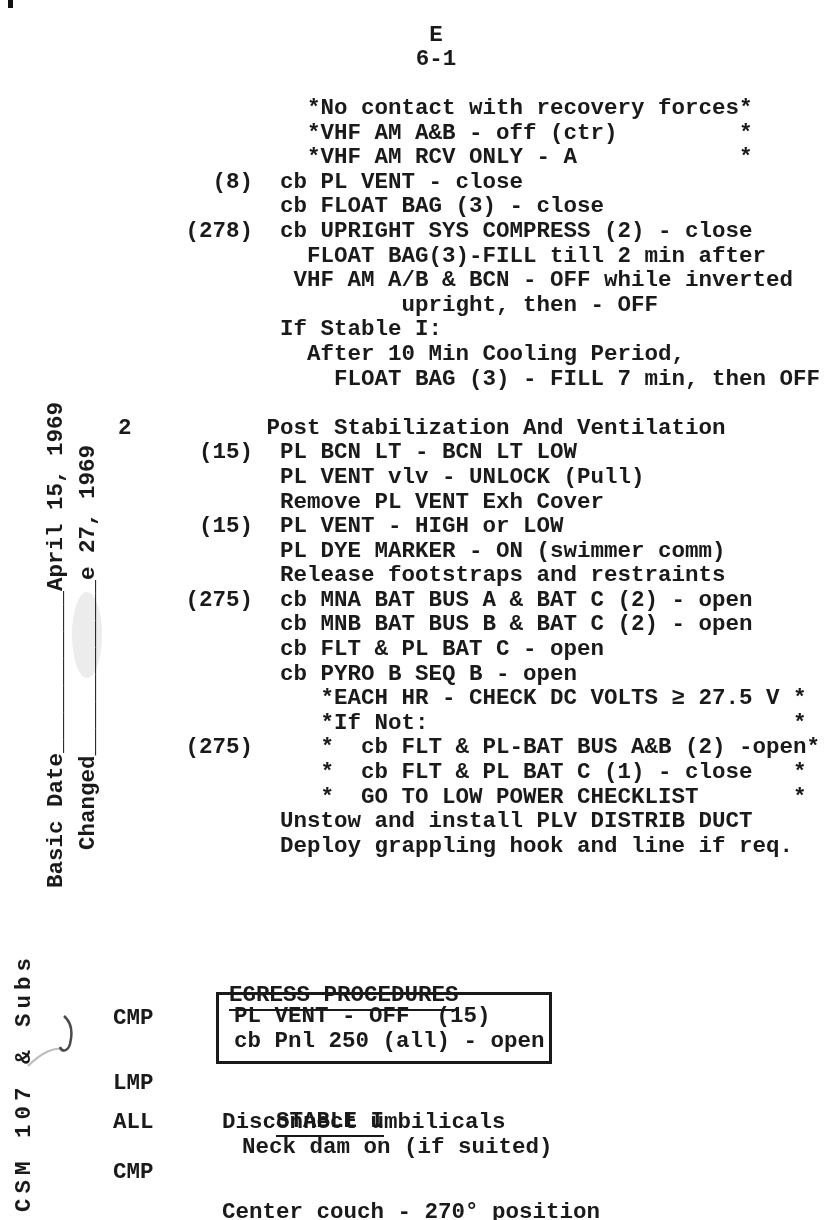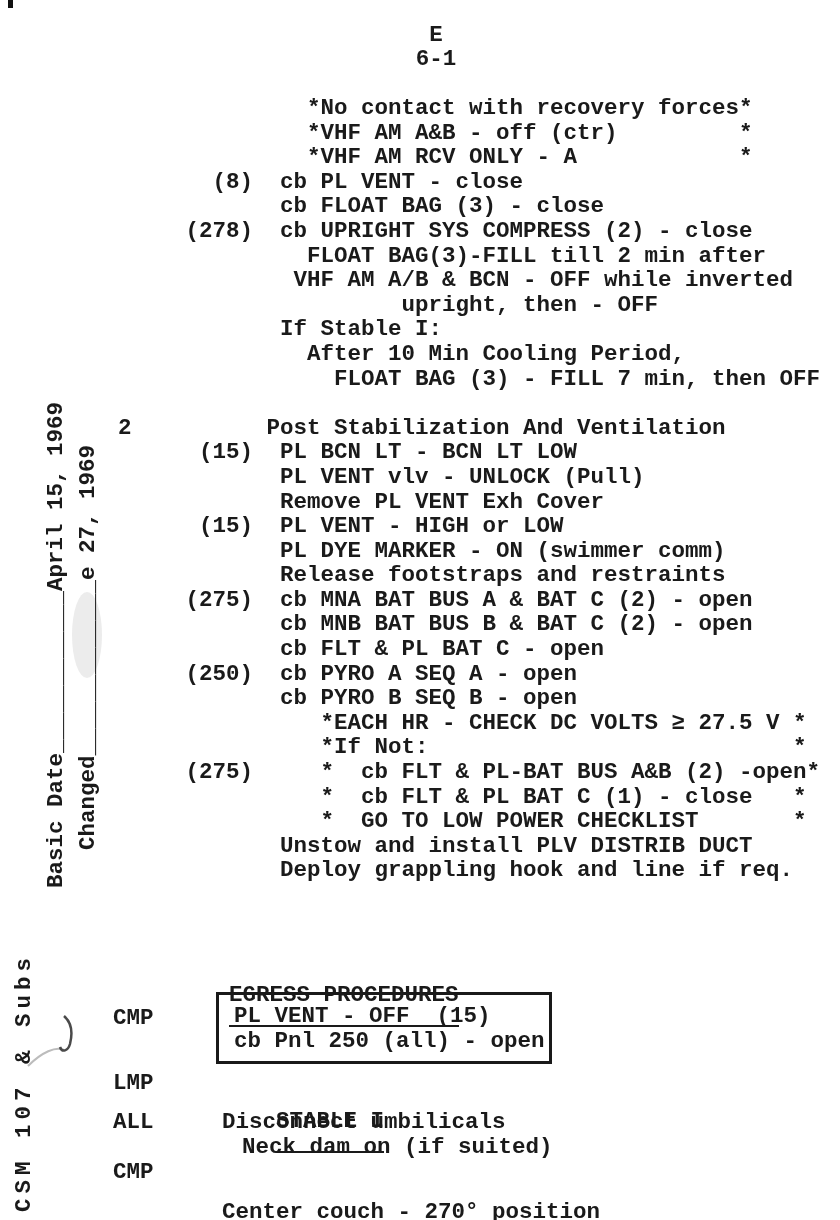--- a/index.html
+++ b/index.html
@@ -5,21 +5,21 @@
   html,body { margin:0; padding:0; background:#e9e9e6; }
   .page {
     position:relative; width:840px; height:1220px; background:#ffffff;
     font-family:"Liberation Mono", monospace; font-weight:700; color:#1a1a1a;
     overflow:hidden;
   }
   .t { position:absolute; white-space:pre; font-size:22.5px; line-height:24.6px; }
   .ctr { text-align:center; }
   #main-block { position:absolute; left:118px; top:96px; }
   .ln { white-space:pre; font-size:22.5px; line-height:24.6px; min-height:24.6px; }
-  .ul { border-bottom:2.5px solid #1a1a1a; padding-bottom:17px; }
+  .ul { border-bottom:2.5px solid #1a1a1a; padding-bottom:1px; }
   .box { position:absolute; border:3px solid #191919; background:transparent; }
   .rot { transform-origin:0 0; transform:rotate(-90deg); }
   .speck { position:absolute; background:#111; }
   .smudge { position:absolute; background:#dcdcdc; border-radius:50%; opacity:.55; }
   svg.marks { position:absolute; left:0; top:0; pointer-events:none; }
 </style>
 </head>
 <body>
 
 <div class="page">
@@ -55,21 +55,20 @@
     <div class="ln">2          Post Stabilization And Ventilation</div>
     <div class="ln">      (15)  PL BCN LT - BCN LT LOW</div>
     <div class="ln">            PL VENT vlv - UNLOCK (Pull)</div>
     <div class="ln">            Remove PL VENT Exh Cover</div>
     <div class="ln">      (15)  PL VENT - HIGH or LOW</div>
     <div class="ln">            PL DYE MARKER - ON (swimmer comm)</div>
     <div class="ln">            Release footstraps and restraints</div>
     <div class="ln">     (275)  cb MNA BAT BUS A &amp; BAT C (2) - open</div>
     <div class="ln">            cb MNB BAT BUS B &amp; BAT C (2) - open</div>
     <div class="ln">            cb FLT &amp; PL BAT C - open</div>
-    <div class="ln">     (250)  cb PYRO A SEQ A - open</div>
     <div class="ln">            cb PYRO B SEQ B - open</div>
     <div class="ln">               *EACH HR - CHECK DC VOLTS ≥ 27.5 V *</div>
     <div class="ln">               *If Not:                           *</div>
     <div class="ln">     (275)     *  cb FLT &amp; PL-BAT BUS A&amp;B (2) -open*</div>
     <div class="ln">               *  cb FLT &amp; PL BAT C (1) - close   *</div>
     <div class="ln">               *  GO TO LOW POWER CHECKLIST       *</div>
     <div class="ln">            Unstow and install PLV DISTRIB DUCT</div>
     <div class="ln">            Deploy grappling hook and line if req.</div>
   </div>
 

